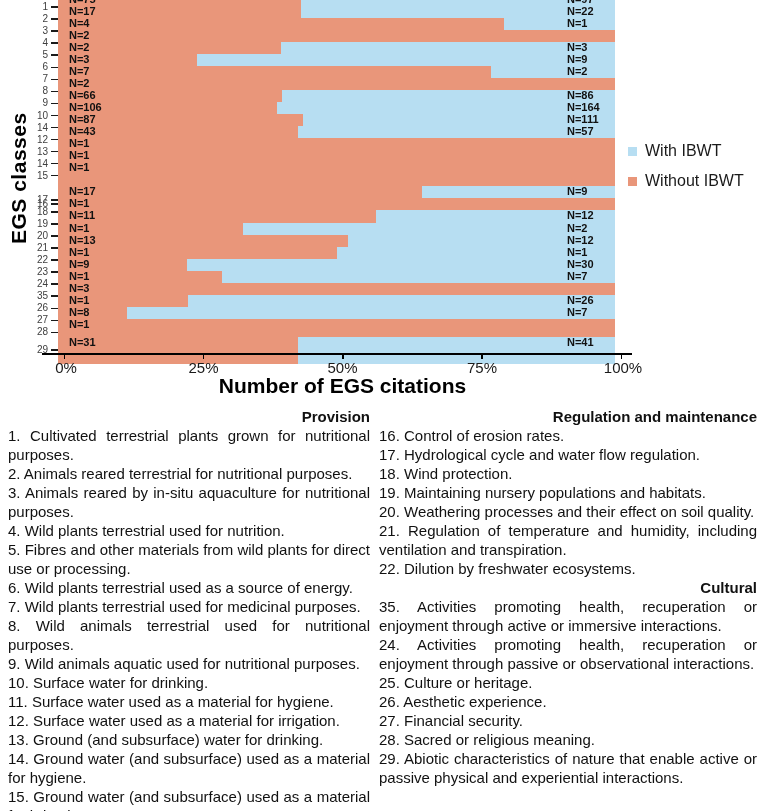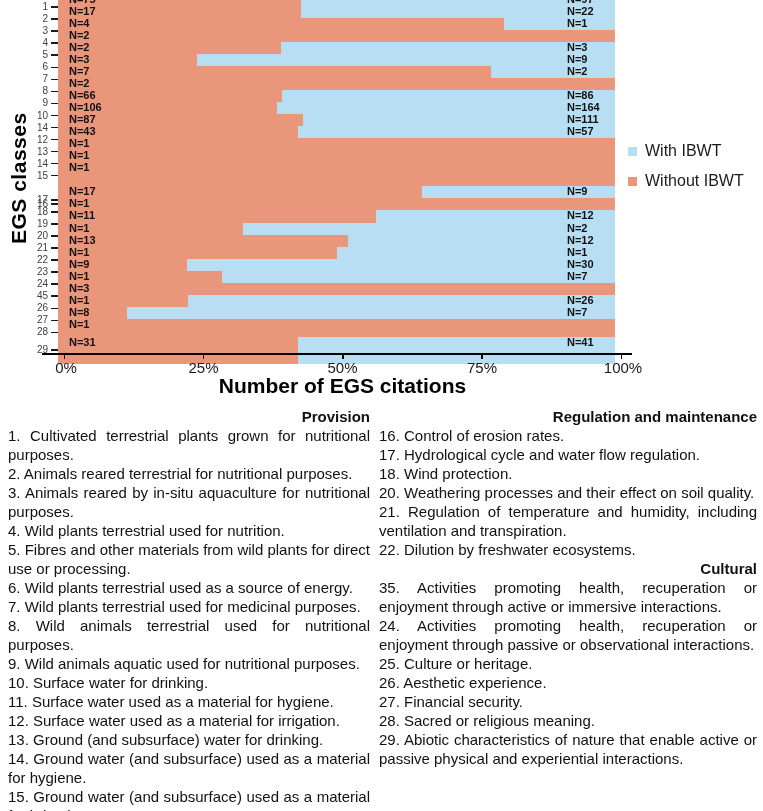--- a/index.html
+++ b/index.html
@@ -282,21 +282,21 @@
       <span class="yt">24</span>
       <span class="dash"></span>
       <div class="bar">
         <div class="seg without" style="width: 29.5%;"></div>
         <div class="seg with"></div>
         <span class="nl">N=1</span>
         <span class="nr">N=7</span>
       </div>
     </div>
   <div class="row" style="top:291.2px">
-      <span class="yt">45</span>
+      <span class="yt">35</span>
       <span class="dash"></span>
       <div class="bar">
         <div class="seg without" style="width: 100%;"></div>
         <div class="seg with"></div>
         <span class="nl">N=3</span>
         <span class="nr"></span>
       </div>
     </div>
   <div class="row" style="top:303.3px">
       <span class="yt">26</span>
@@ -381,20 +381,21 @@
     <p>12. Surface water used as a material for irrigation.</p>
     <p>13. Ground (and subsurface) water for drinking.</p>
     <p>14. Ground water (and subsurface) used as a material for hygiene.</p>
     <p>15. Ground water (and subsurface) used as a material for irrigation.</p>
   </div>
   <div class="colR">
     <p class="hdr">Regulation and maintenance</p>
     <p>16.  Control of erosion rates.</p>
     <p>17. Hydrological cycle and water flow regulation.</p>
     <p>18. Wind protection.</p>
+    <p>19. Maintaining nursery populations and habitats.</p>
     <p>20. Weathering processes and their effect on soil quality.</p>
     <p>21. Regulation of temperature and humidity, including ventilation and transpiration.</p>
     <p>22. Dilution by freshwater ecosystems.</p>
     <p class="hdr">Cultural</p>
     <p>35. Activities promoting health, recuperation or enjoyment through active or immersive interactions.</p>
     <p>24. Activities promoting health, recuperation or enjoyment through passive or observational interactions.</p>
     <p>25. Culture or heritage.</p>
     <p>26. Aesthetic experience.</p>
     <p>27. Financial security.</p>
     <p>28. Sacred or religious meaning.</p>

